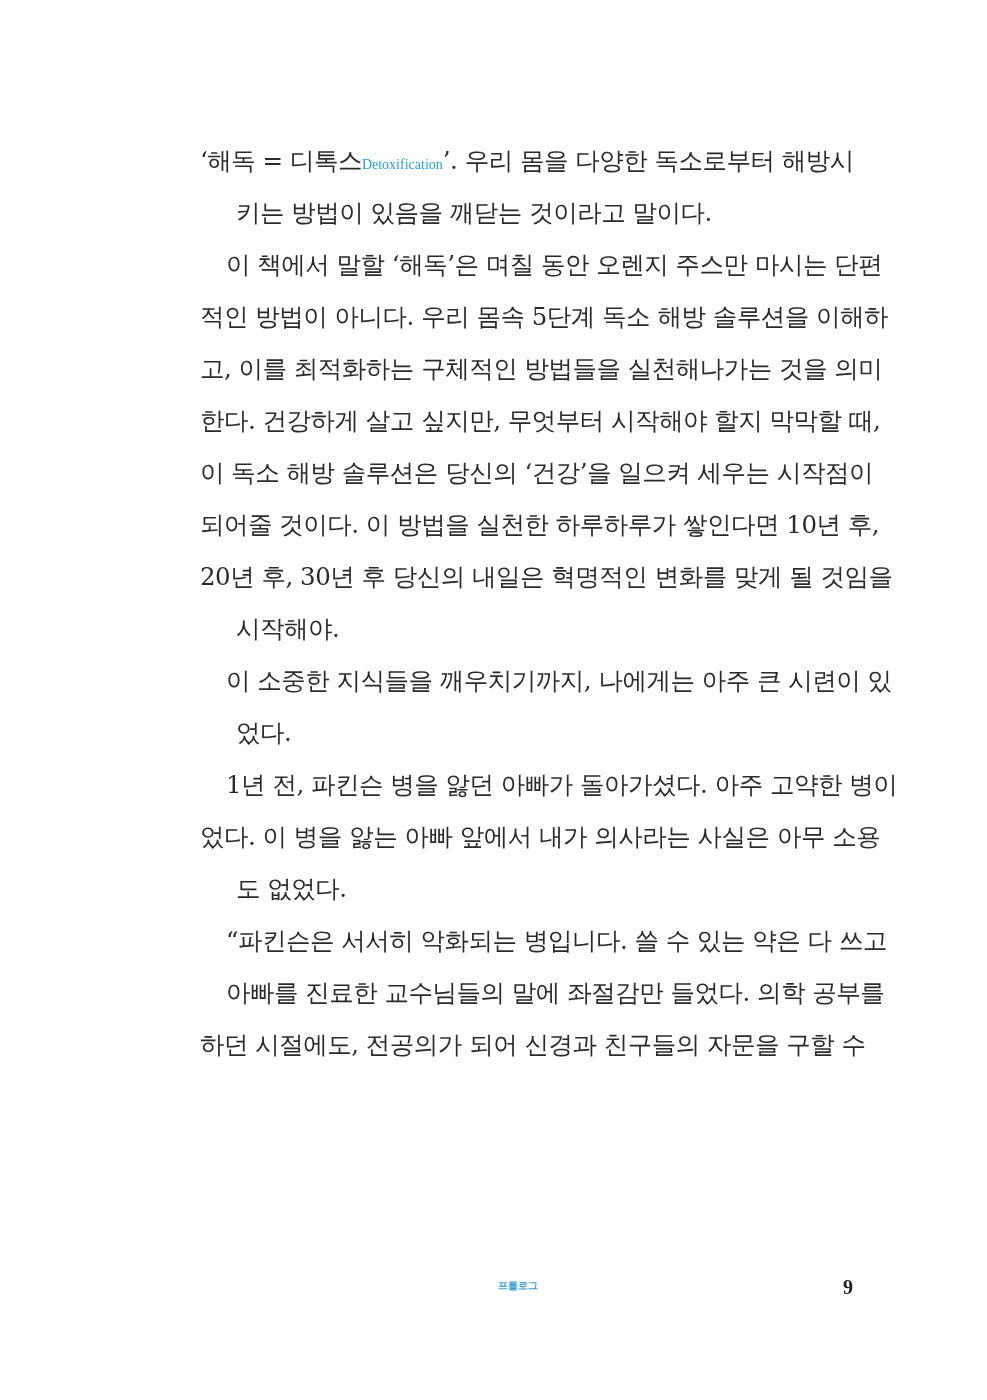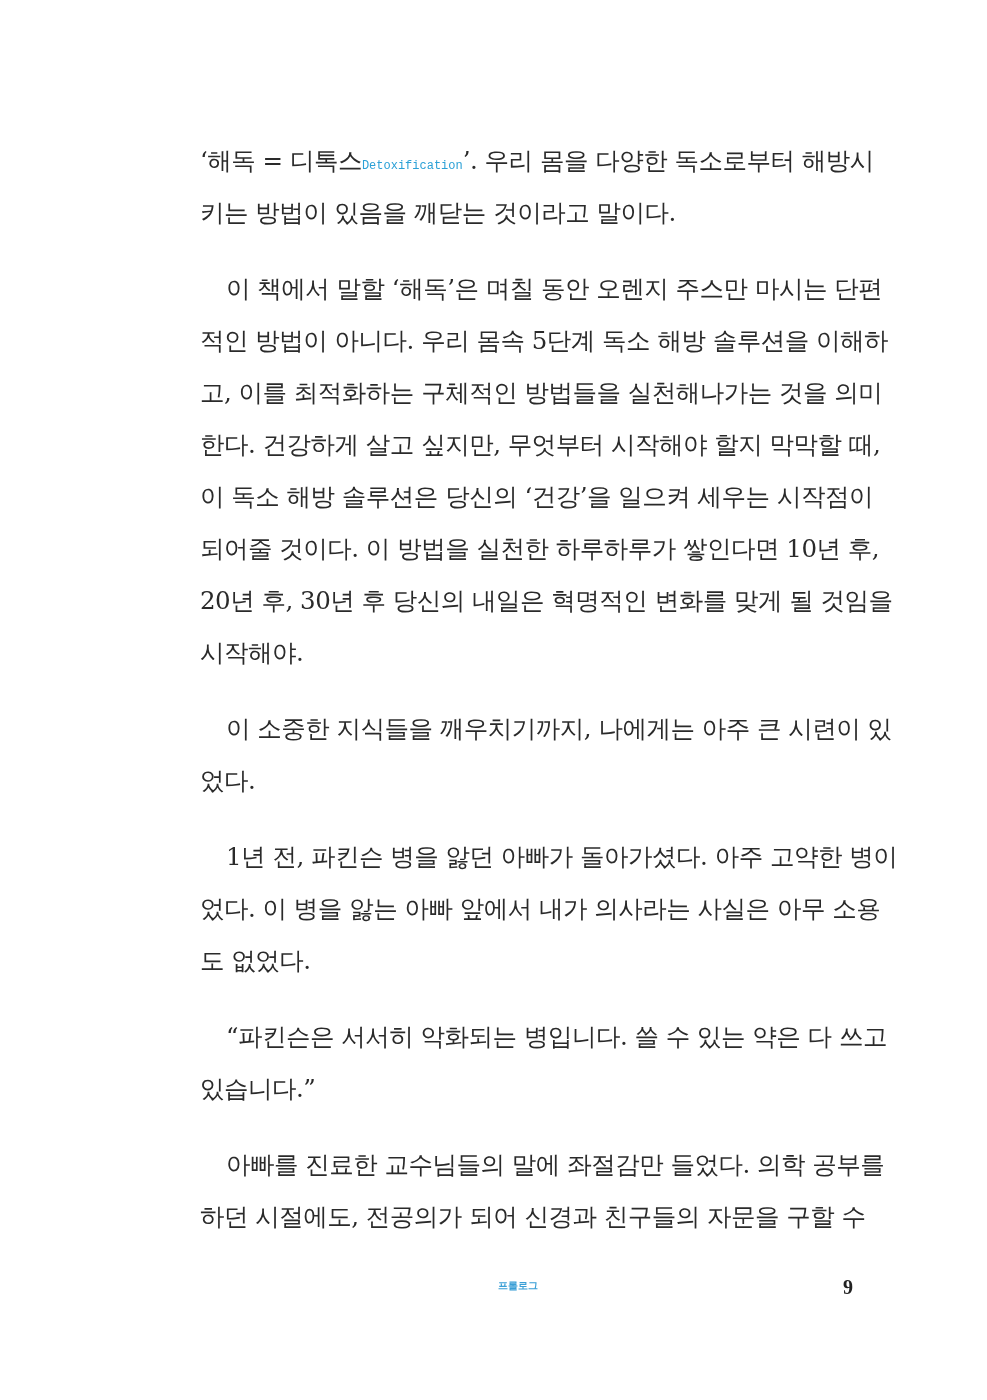--- a/index.html
+++ b/index.html
@@ -31,28 +31,28 @@
       height: 52px;
       line-height: 44px;
       font-size: 24.5px;
       white-space: nowrap;
       text-align: justify;
       text-align-last: justify;
       letter-spacing: -0.5px;
     }
     .line.last {
       text-align-last: left;
+      margin-left: 36px;
     }
     .line.indent {
       padding-left: 26px;
-      margin-top: 24px;
     }
     .gloss {
-      font-family: Liberation Mono, monospace;
-      font-size: 12px;
+      font-family: Liberation Serif, serif;
+      font-size: 14px;
       color: #2aa0d6;
       letter-spacing: 0;
       vertical-align: baseline;
       margin-top: 7px;
     }
     .footer-label {
       position: absolute;
       left: 498px;
       top: 1279px;
       font-family: "DejaVu Sans", "Liberation Sans", sans-serif;
@@ -89,21 +89,20 @@
     <div class="line last">시작해야.</div>
 
     <div class="line indent">이 소중한 지식들을 깨우치기까지, 나에게는 아주 큰 시련이 있</div>
     <div class="line last">었다.</div>
 
     <div class="line indent">1년 전, 파킨슨 병을 앓던 아빠가 돌아가셨다. 아주 고약한 병이</div>
     <div class="line">었다. 이 병을 앓는 아빠 앞에서 내가 의사라는 사실은 아무 소용</div>
     <div class="line last">도 없었다.</div>
 
     <div class="line indent">“파킨슨은 서서히 악화되는 병입니다. 쓸 수 있는 약은 다 쓰고</div>
-    <div class="line last">있습니다.”</div>
 
     <div class="line indent">아빠를 진료한 교수님들의 말에 좌절감만 들었다. 의학 공부를</div>
     <div class="line">하던 시절에도, 전공의가 되어 신경과 친구들의 자문을 구할 수</div>
   </div>
 
   <div class="footer-label">프롤로그</div>
   <div class="page-number">9</div>
 </div>
 
 </body></html>

